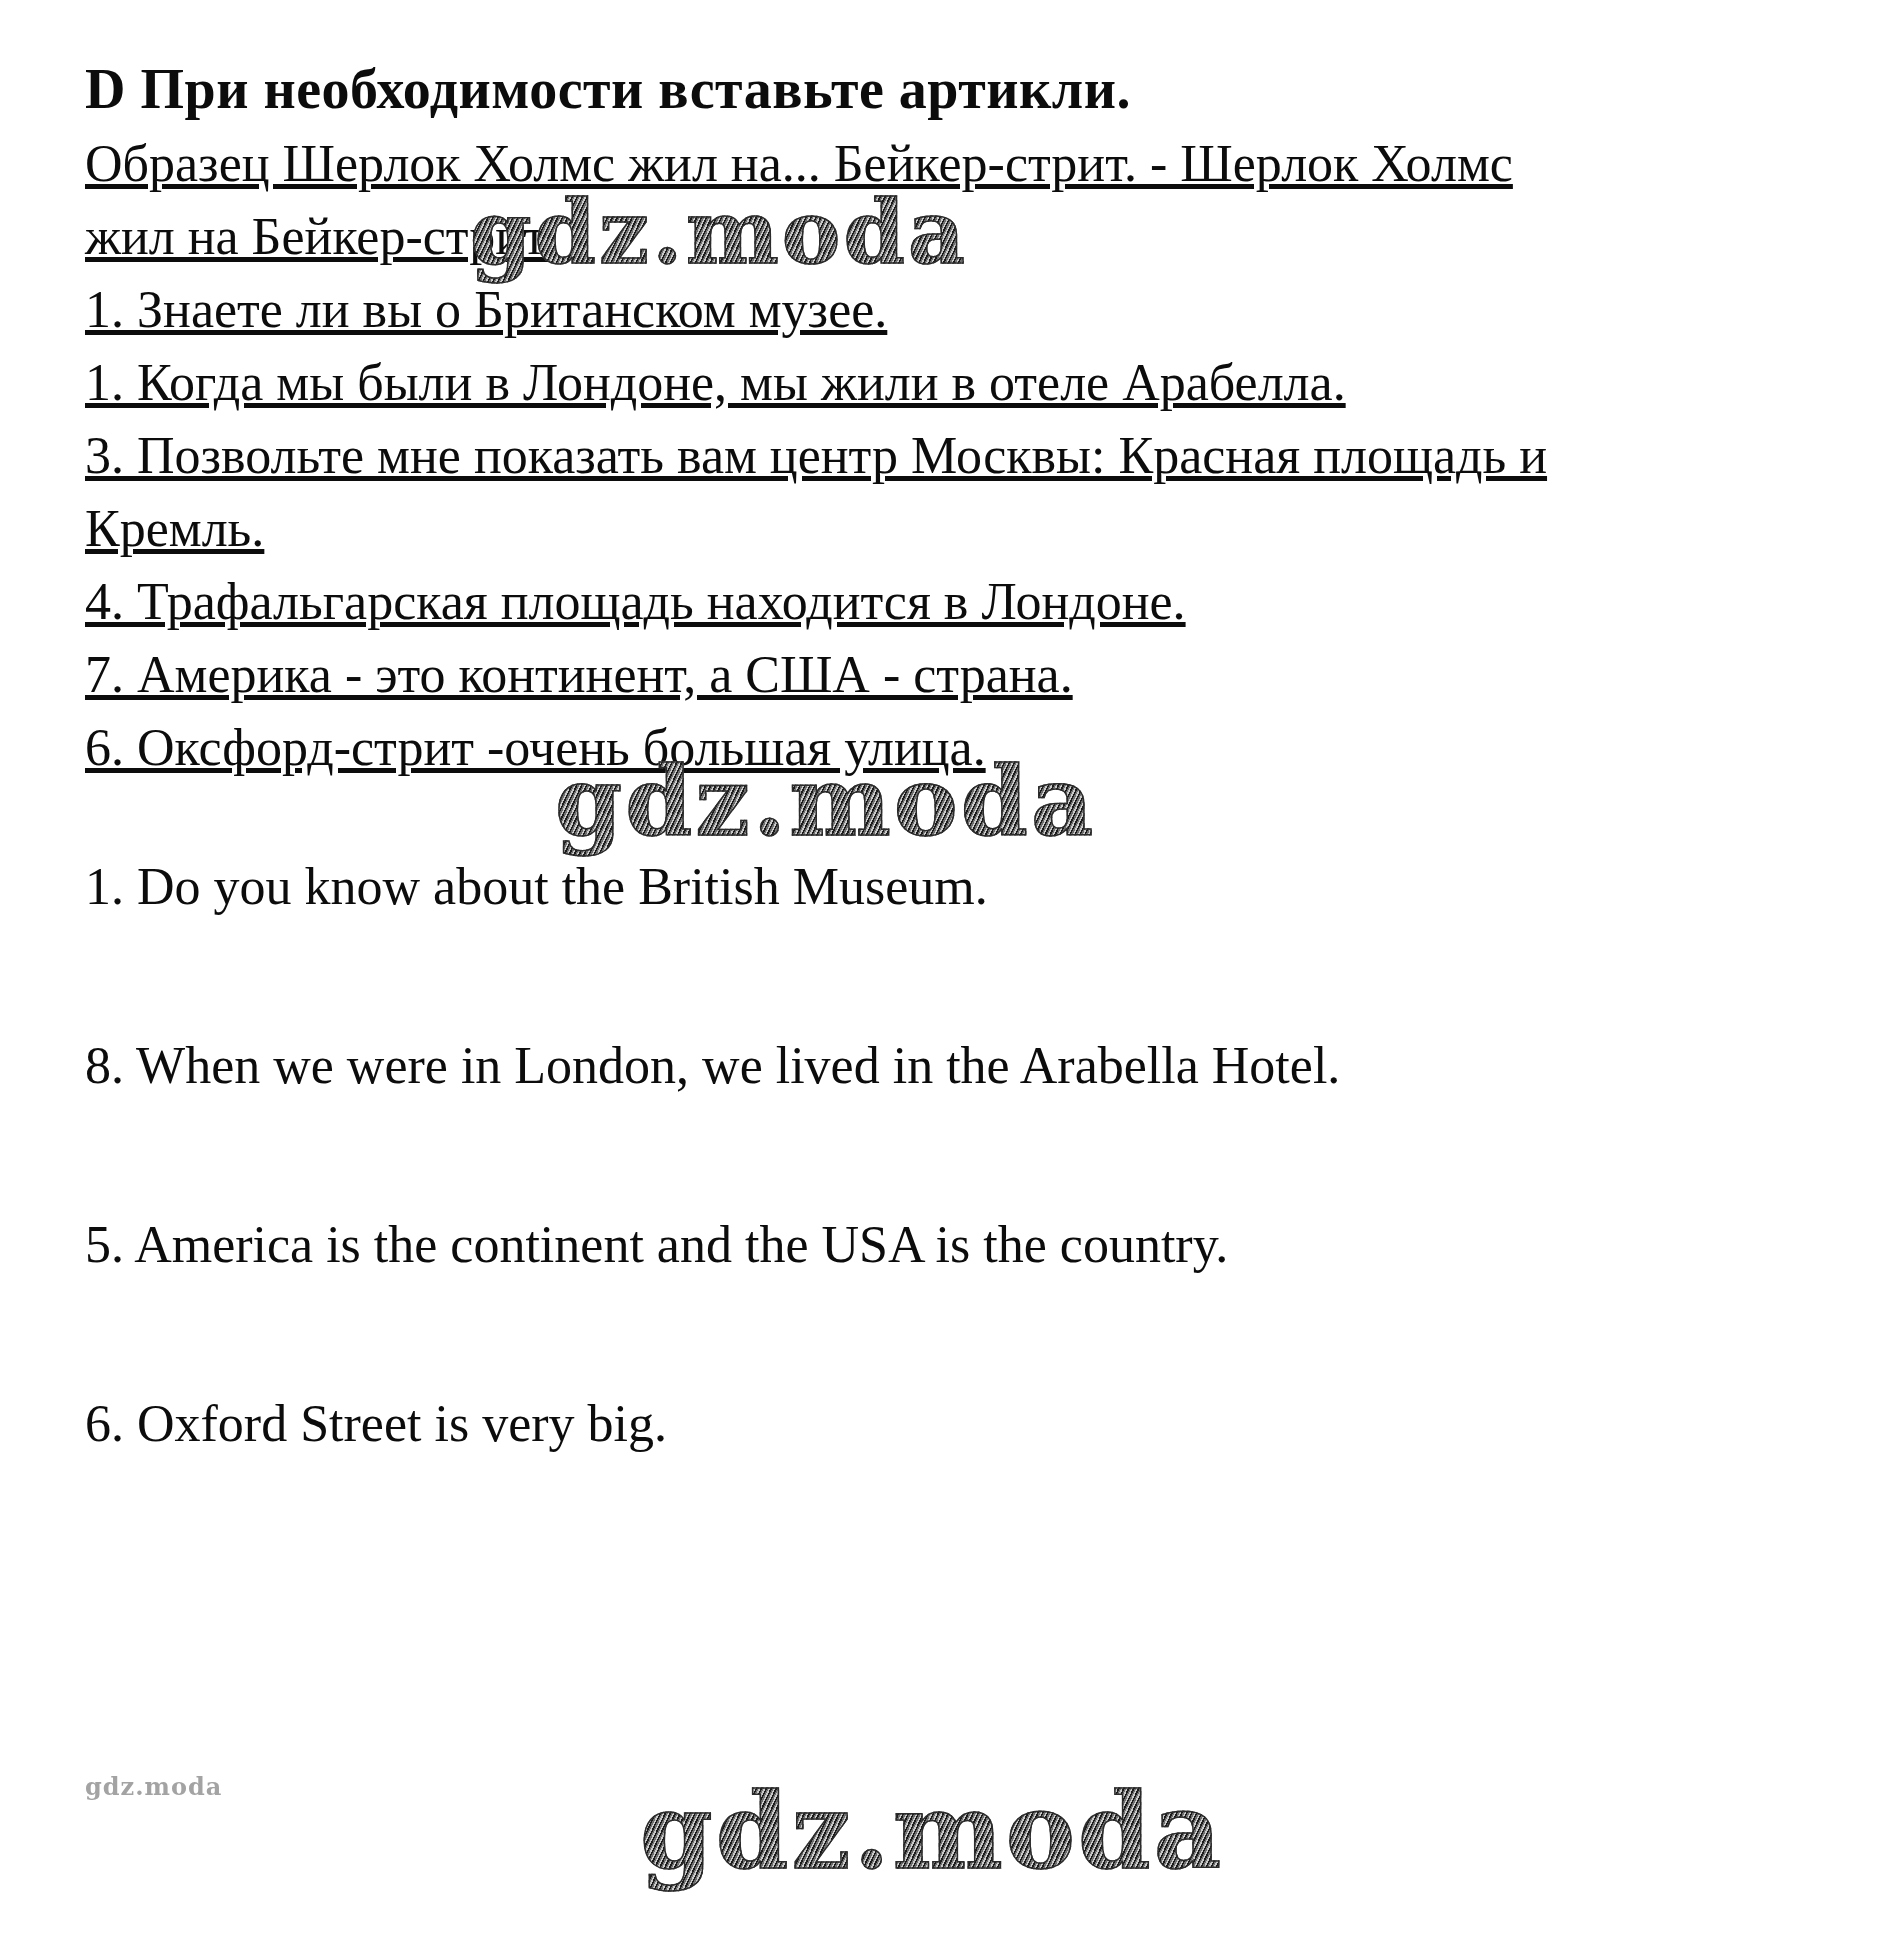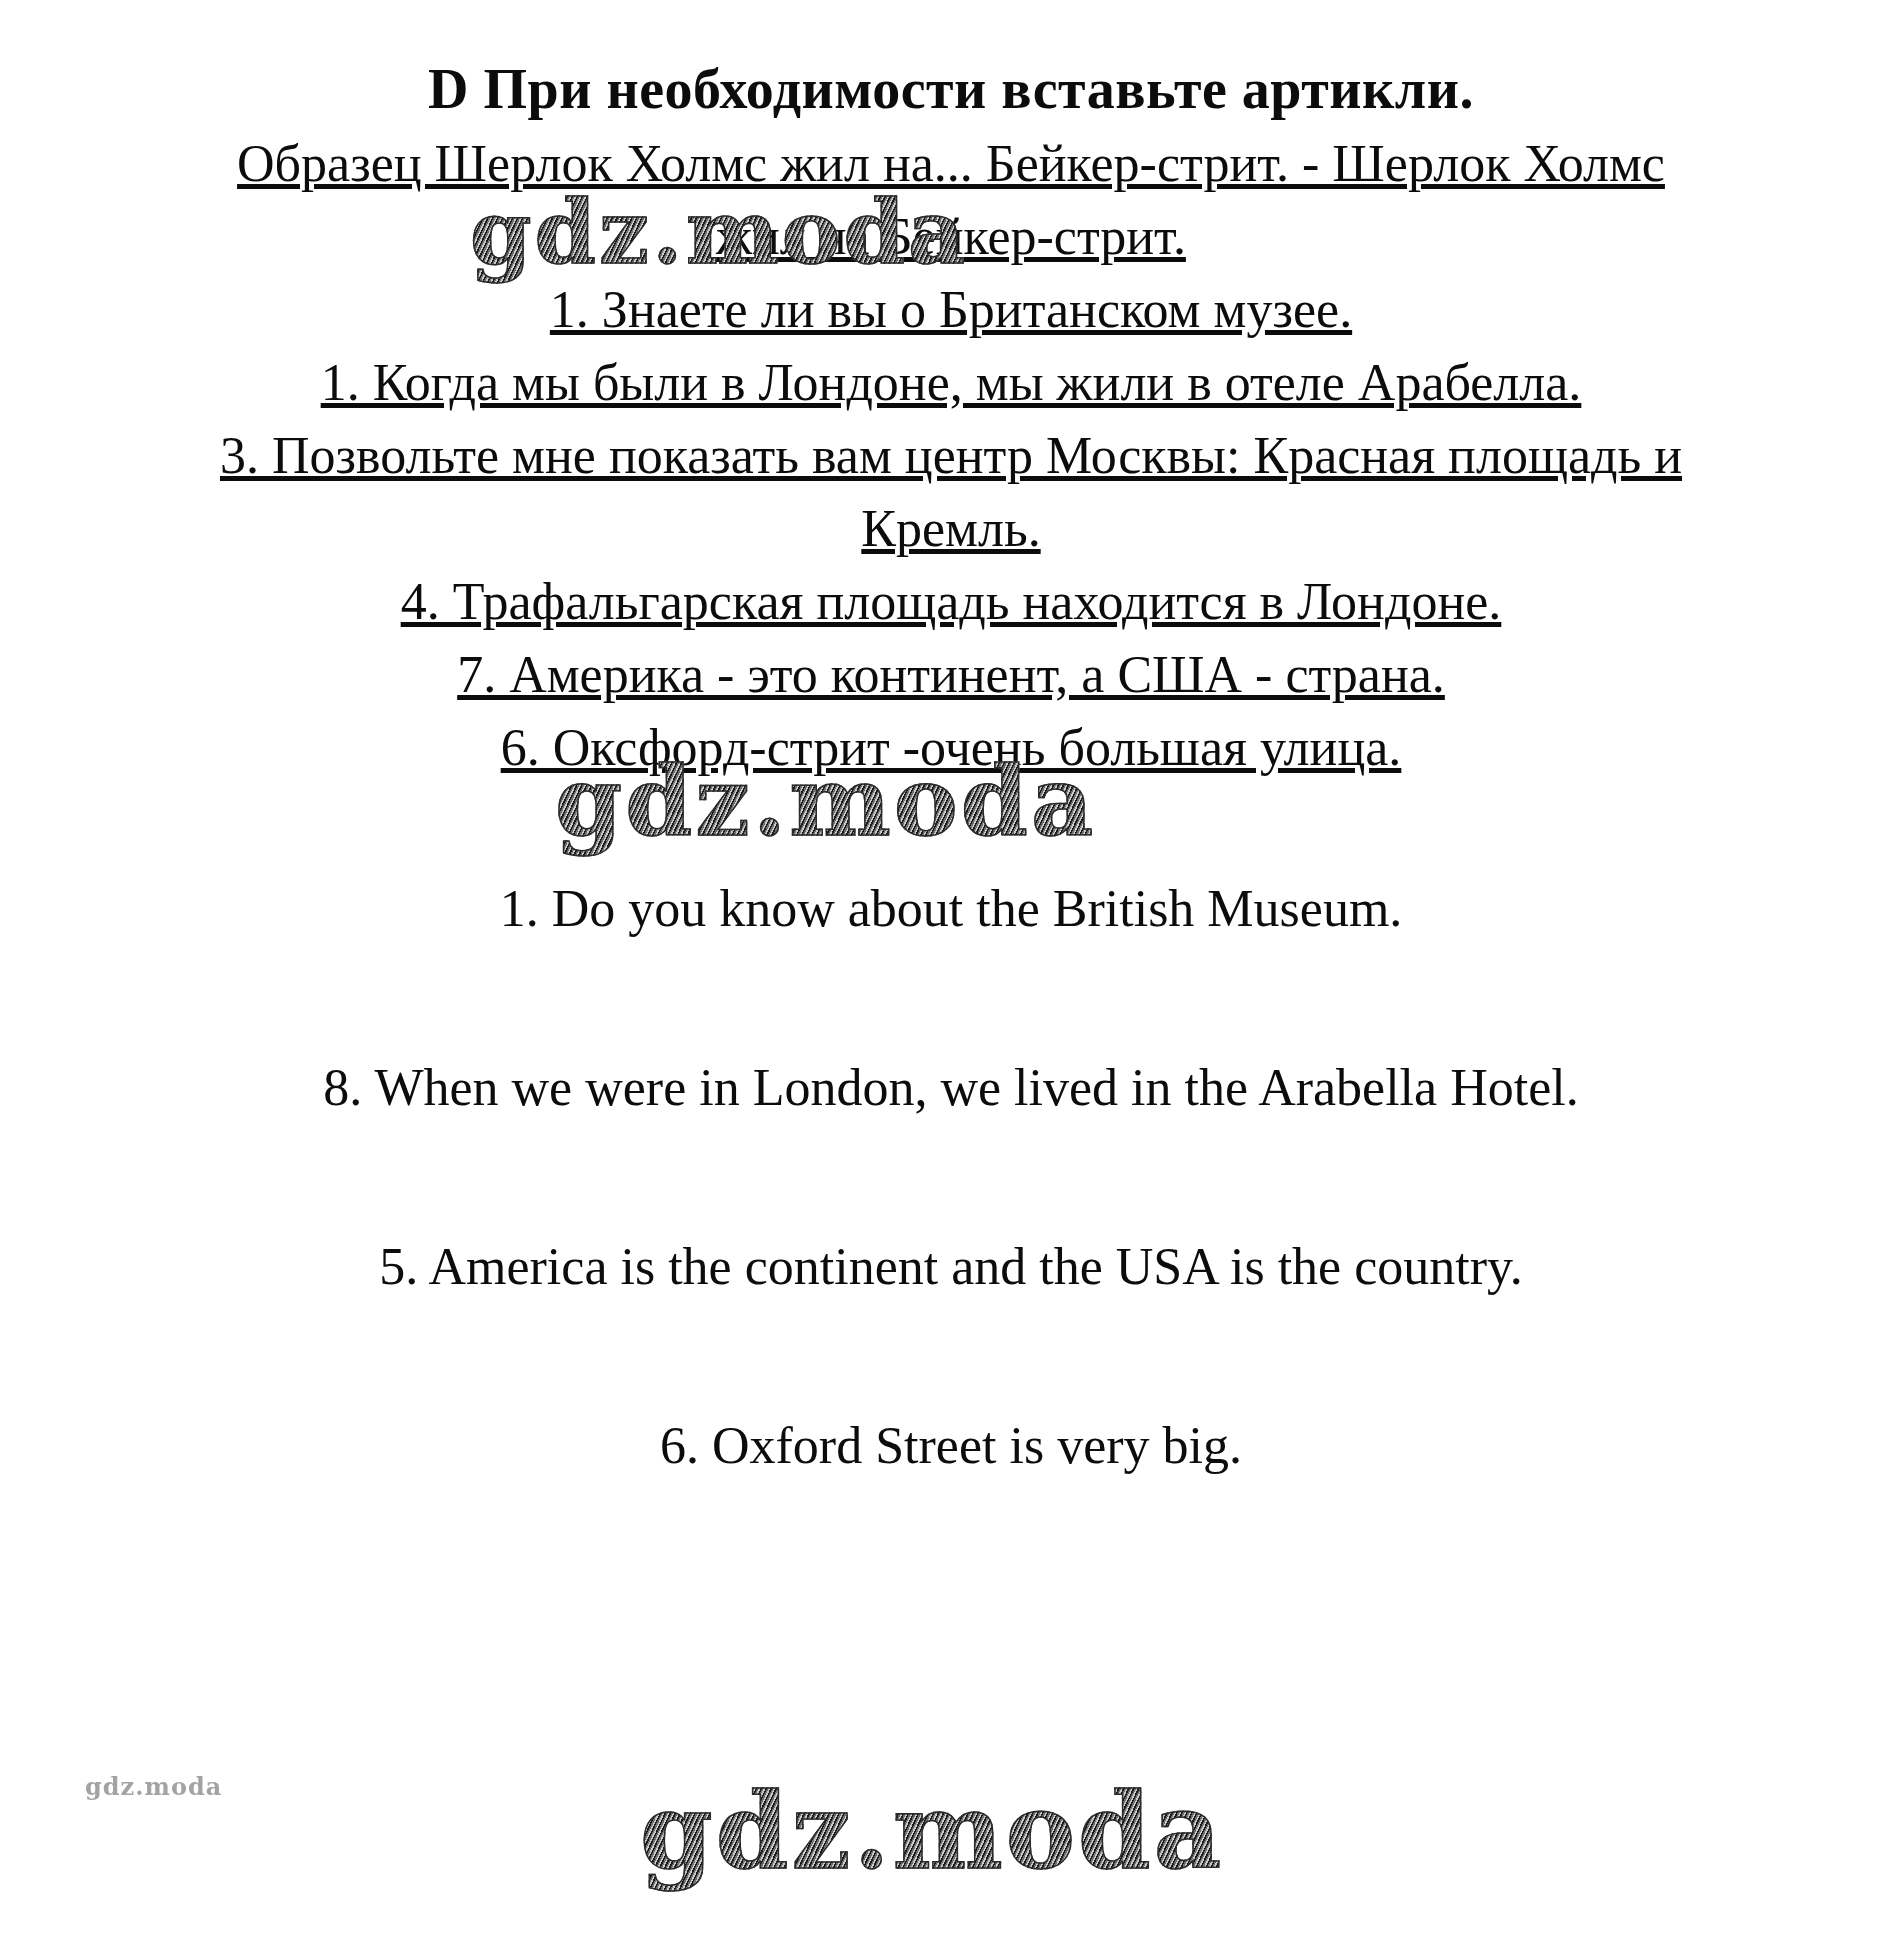--- a/index.html
+++ b/index.html
@@ -13,36 +13,35 @@
     position: relative;
     overflow: hidden;
     font-family: "Liberation Serif", serif;
     color: #0c0c0c;
   }
   .page {
     position: absolute;
     inset: 0;
     padding: 52px 70px 0 85px;
     box-sizing: border-box;
-    text-align: center;
   }
   .heading {
     font-size: 56px;
     font-weight: 700;
     line-height: 75px;
     letter-spacing: 0.5px;
   }
   .ru-line {
     font-size: 52px;
     line-height: 73px;
     white-space: nowrap;
     text-decoration: underline;
   }
   .en-section {
-    margin-top: 93px;
+    margin-top: 71px;
     font-family: Liberation Serif, serif;
   }
   .en-item {
     font-size: 52px;
     line-height: 64px;
     margin-bottom: 115px;
     white-space: nowrap;
   }
   .en-item:last-child {
     margin-bottom: 0;

